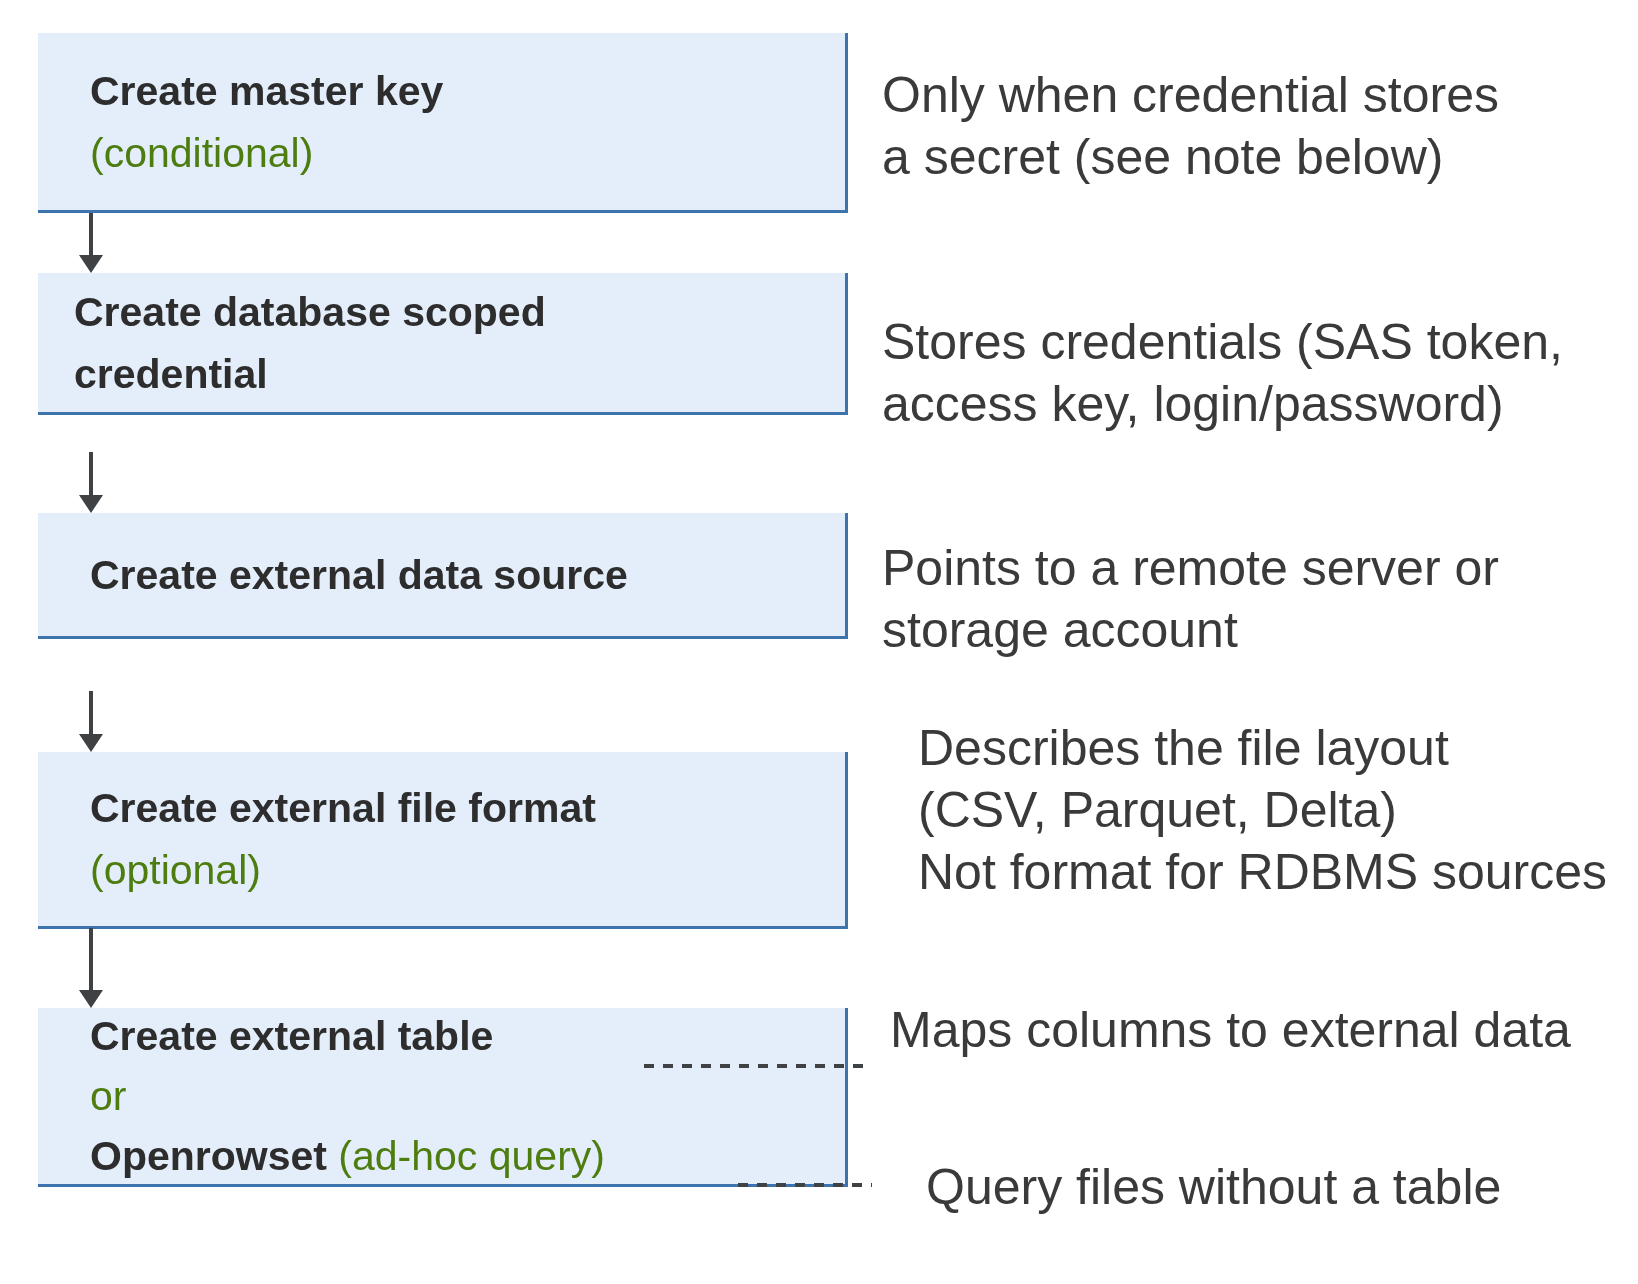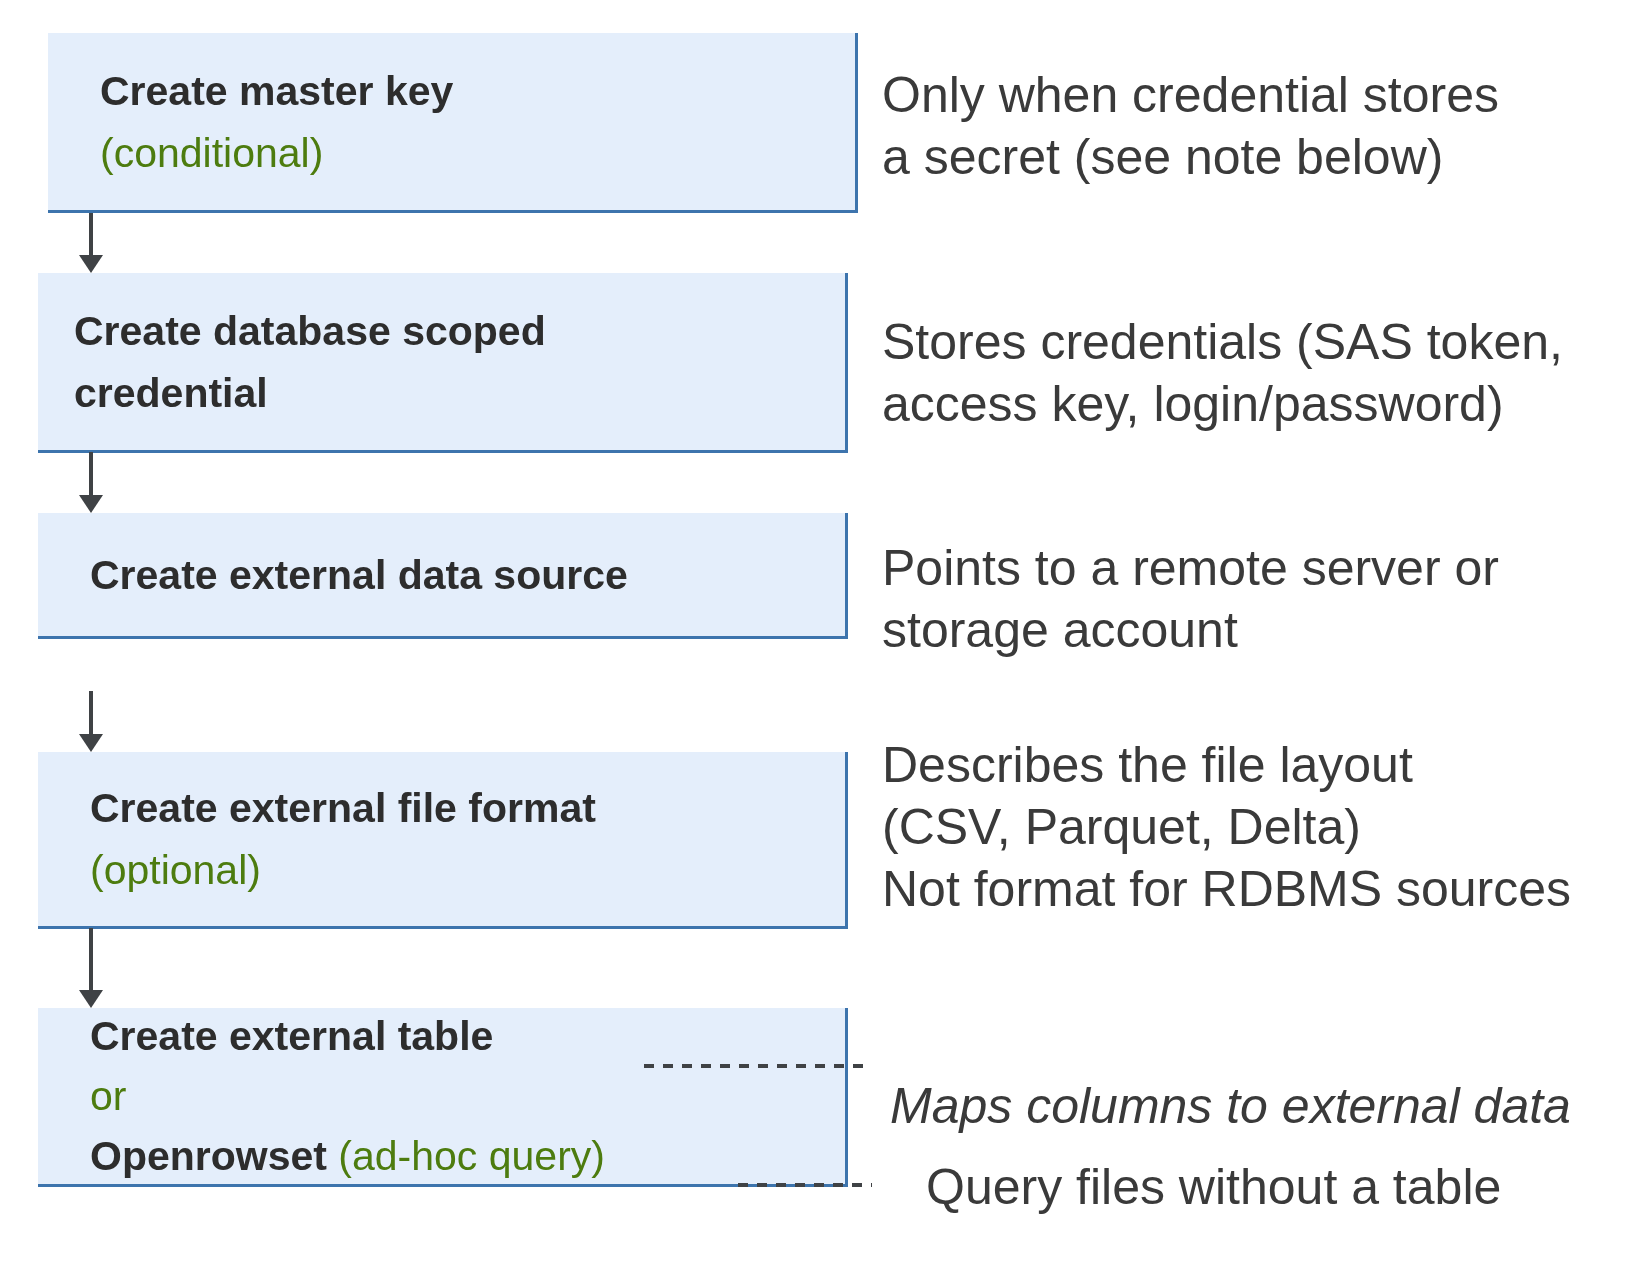--- a/index.html
+++ b/index.html
@@ -22,22 +22,22 @@
   .box{
     position:absolute;
     left:38px;width:810px;
     box-sizing:border-box;
     background:var(--box-fill);
     border-right:3px solid var(--box-border);
     border-bottom:3px solid var(--box-border);
     padding-left:52px;
     display:flex;flex-direction:column;justify-content:center;
   }
-  .b1{top:33px;height:180px;margin-left:10px;}
-  .b2{top:273px;height:180px;padding-left:36px;}
+  .b1{top:33px;height:180px;}
+  .b2{top:273px;height:142px;padding-left:36px;}
   .b3{top:513px;height:126px;}
   .b4{top:752px;height:177px;}
   .b5{top:1008px;height:179px;}
   .bline{font-size:41px;line-height:62px;color:var(--title-text);white-space:nowrap;}
   .b5 .bline{line-height:60px;}
   .bold{font-weight:bold;color:var(--title-text);}
   .reg{font-weight:normal;color:#4d7c0f;}
   .arrow{position:absolute;left:79px;width:24px;}
   .a1{top:213px;height:60px;}
   .a2{top:452px;height:61px;}
@@ -50,22 +50,22 @@
     border-top:18px solid var(--arrow);
   }
   .note{
     position:absolute;left:882px;
     font-size:50px;line-height:62px;color:var(--note-text);
     white-space:nowrap;
   }
   .n1{top:64px;}
   .n2{top:311px;}
   .n3{top:537px;}
-  .n4{top:734px;}
-  .n5a{top:1075px;left:890px;font-style:italic;}
+  .n4{top:717px;margin-left:36px;}
+  .n5a{top:999px;left:890px;}
   .n5b{top:1156px;left:926px;}
   .dash{
     position:absolute;height:4px;
     background:repeating-linear-gradient(90deg,var(--dash) 0 10px,transparent 10px 19px);
   }
   .d1{left:644px;top:1064px;width:228px;}
   .d2{left:738px;top:1183px;width:134px;}
 </style>
 </head>
 <body>

